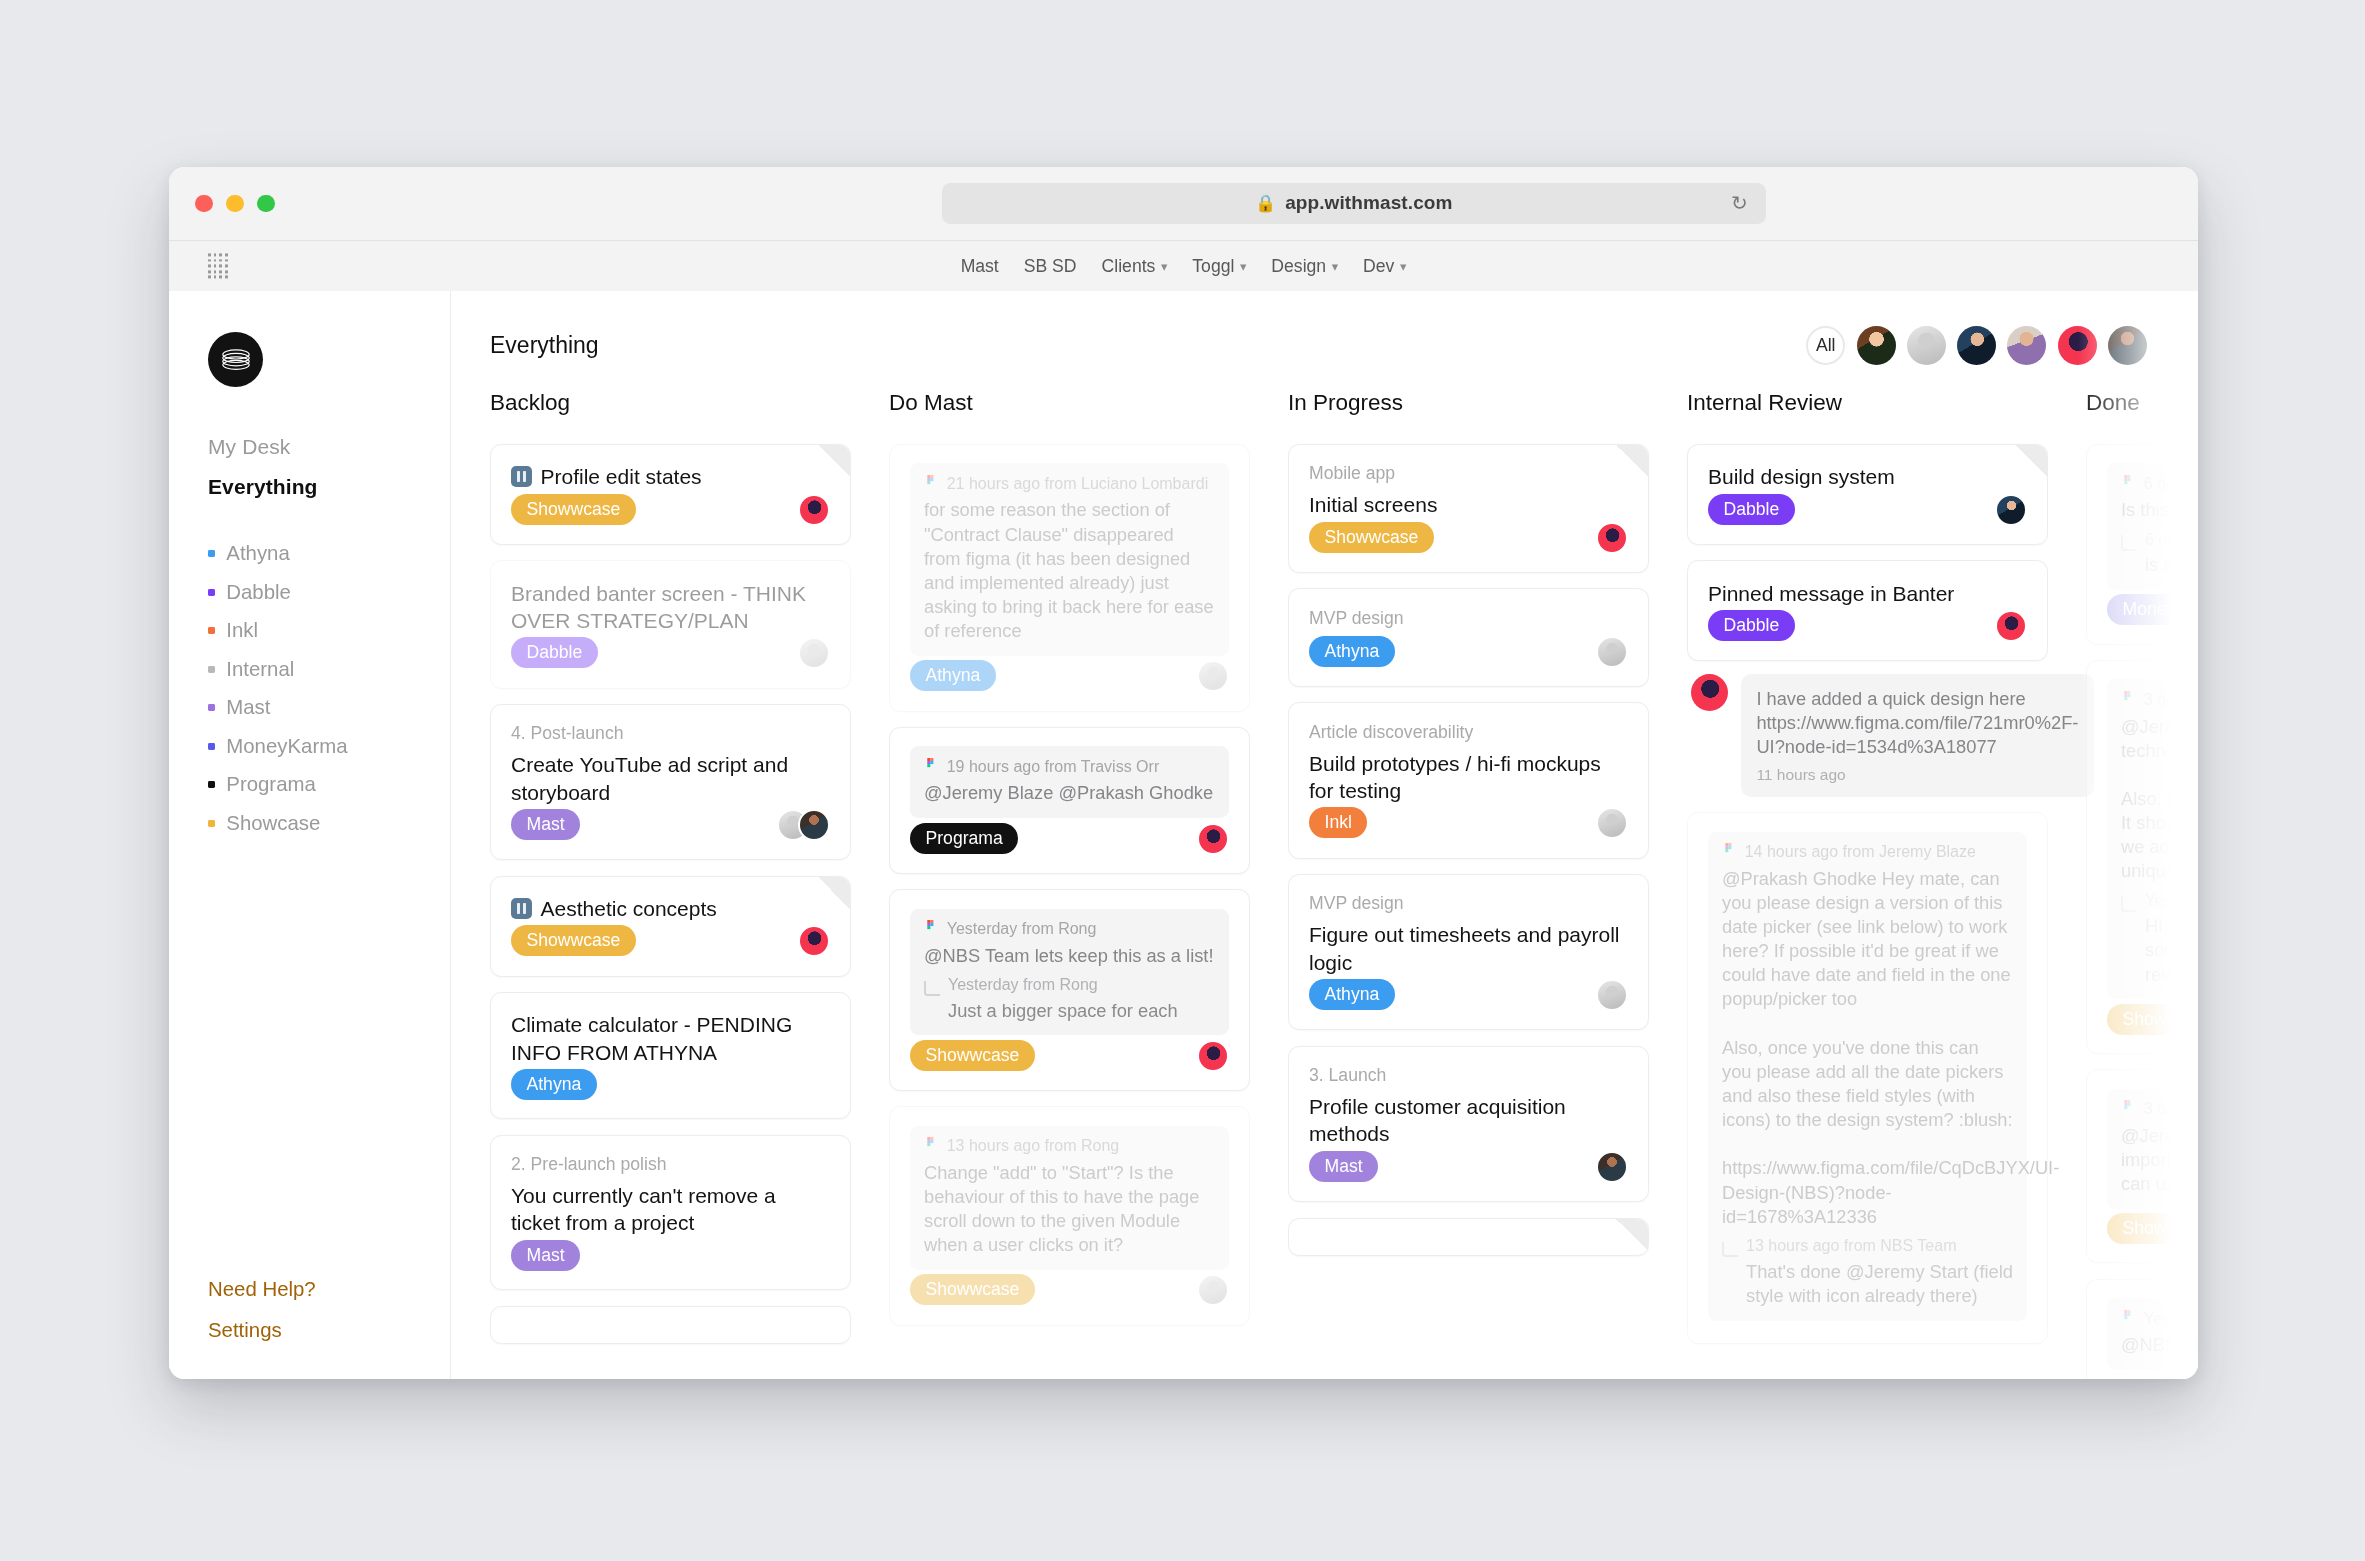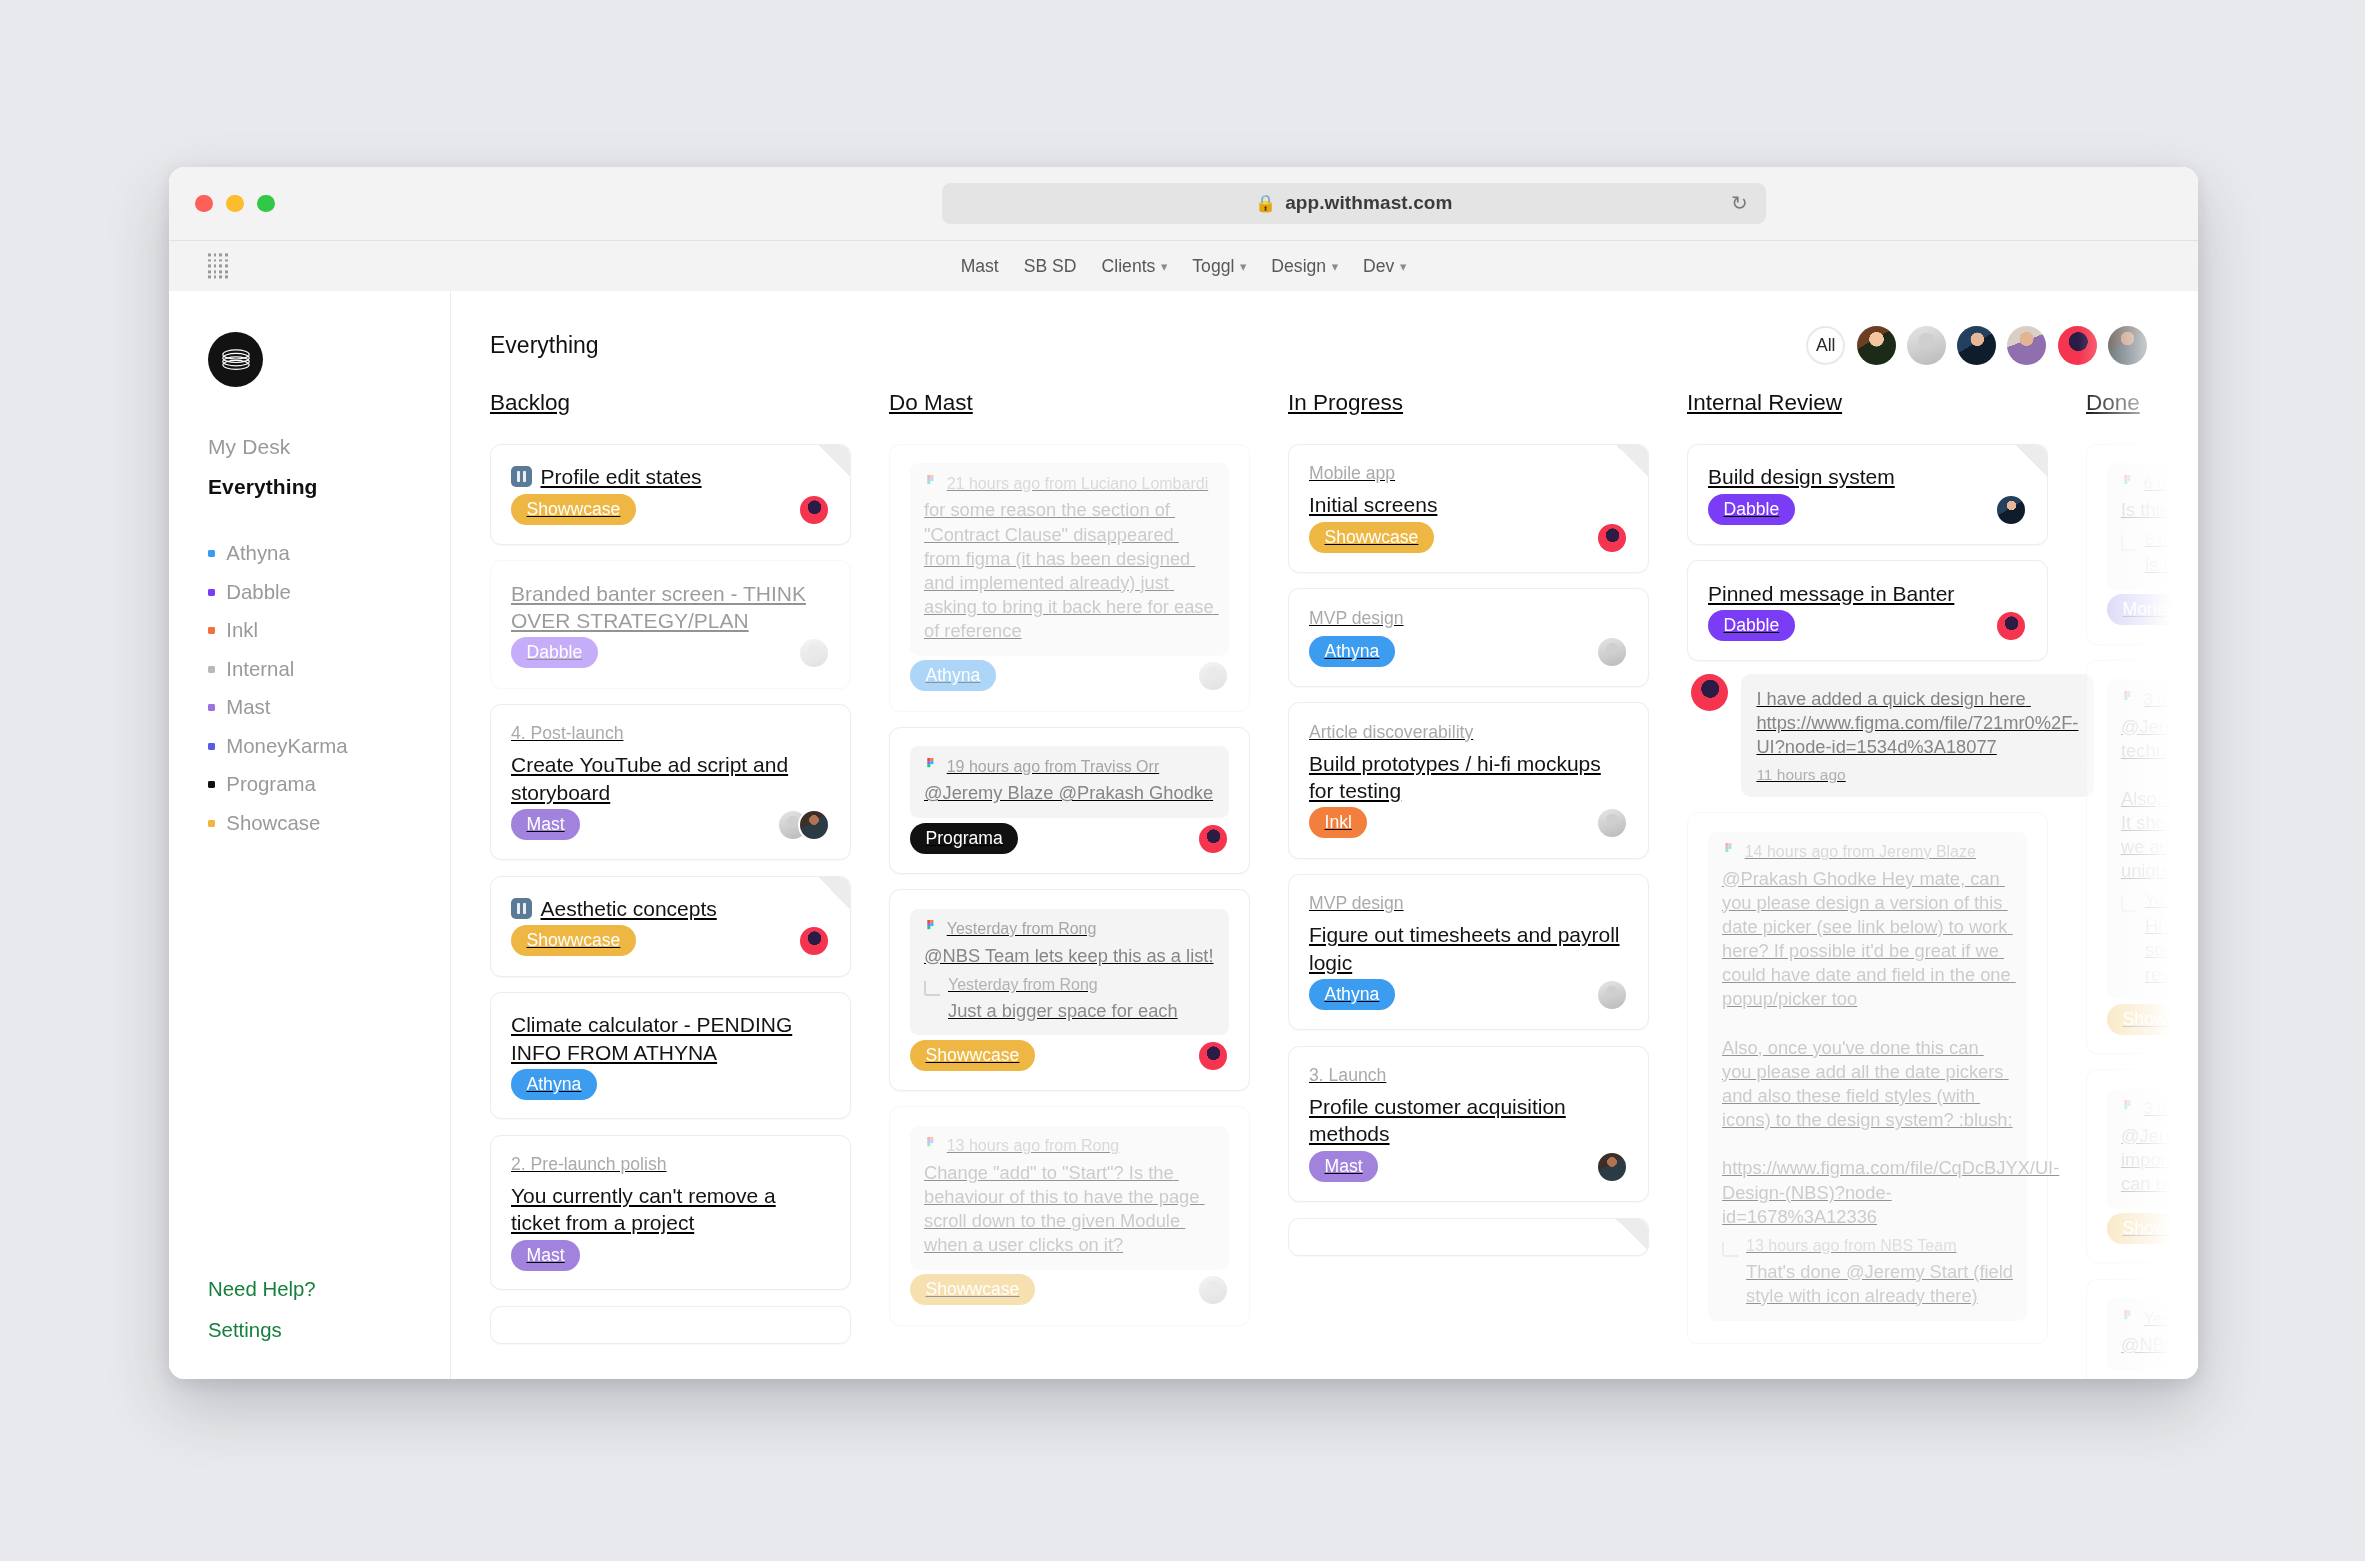--- a/index.html
+++ b/index.html
@@ -95,21 +95,21 @@
 
   #project-list { margin-top: 28px; display: flex; flex-direction: column; gap: 15.5px; }
   .project-item { display: flex; align-items: center; gap: 11.3px; }
   .project-dot { width: 7px; height: 7px; border-radius: 1.4px; flex: 0 0 7px; }
   .project-label { font-size: 20.4px; color: #9a9a9d; }
 
   #nav-bottom {
     position: absolute; left: 39px; bottom: 37px;
     display: flex; flex-direction: column; gap: 18.3px;
   }
-  .nav-bottom-item { font-size: 20.4px; color: #15803d; }
+  .nav-bottom-item { font-size: 20.4px; color: #a16207; }
 
   
   #board-area { flex: 1 1 auto; position: relative; overflow: hidden; }
   #board-header {
     position: absolute; left: 0; right: 0; top: 30px; height: 49px;
     display: flex; align-items: center; padding: 0 51px 0 39px;
   }
   #page-title { font-size: 23px; color: #111; }
   #filters { margin-left: auto; display: flex; align-items: center; gap: 11.3px; }
   .all-pill {
@@ -127,21 +127,21 @@
   .av-b { background: radial-gradient(circle at 50% 38%, #cfcfcf 0 26%, transparent 27%), linear-gradient(160deg,#e6e6e6,#b9b9b9); }
   .av-c { background: radial-gradient(circle at 52% 34%, #e7b694 0 20%, transparent 21%), linear-gradient(150deg,#23405e 0 45%, #0f1c2c 45% 100%); }
   .av-d { background: radial-gradient(circle at 50% 33%, #e3b493 0 21%, transparent 22%), linear-gradient(160deg,#d9cfc6 0 40%, #8f6fae 40% 100%); }
   .av-e { background: radial-gradient(circle at 52% 40%, #2b1c46 0 30%, transparent 31%), #f5344f; }
   .av-f { background: radial-gradient(circle at 50% 32%, #b07250 0 20%, transparent 21%), linear-gradient(150deg,#3c2f2a 0 42%, #2a3b46 42% 100%); }
 
   #columns {
     position: absolute; left: 39px; right: 0; top: 99px; bottom: 0;
     display: flex; gap: 0;
   }
-  .column { width: 399px; flex: 0 0 399px; display: flex; flex-direction: column; text-decoration: underline; }
+  .column { width: 399px; flex: 0 0 399px; display: flex; flex-direction: column; }
   .col-title { font-size: 22.5px; color: #111; margin-bottom: 28px; }
   .col-cards { display: flex; flex-direction: column; gap: 15.5px; }
 
   .card {
     position: relative;
     background: #fff;
     border: 0.7px solid #ededed;
     border-radius: 11.3px;
     padding: 18.3px 20px 18.3px 20px;
     box-shadow: 0 0.7px 1.4px rgba(0,0,0,.03);

